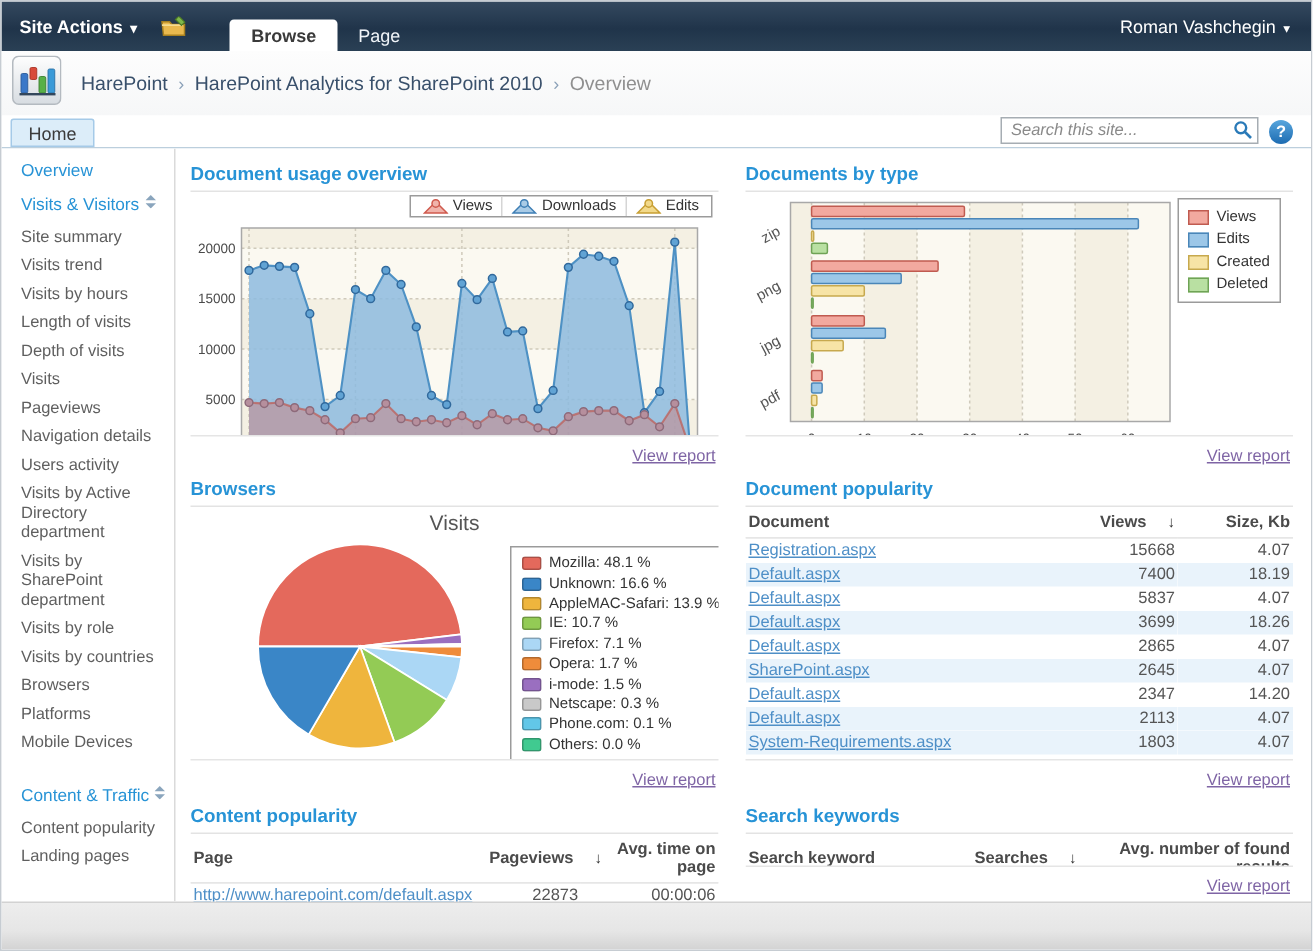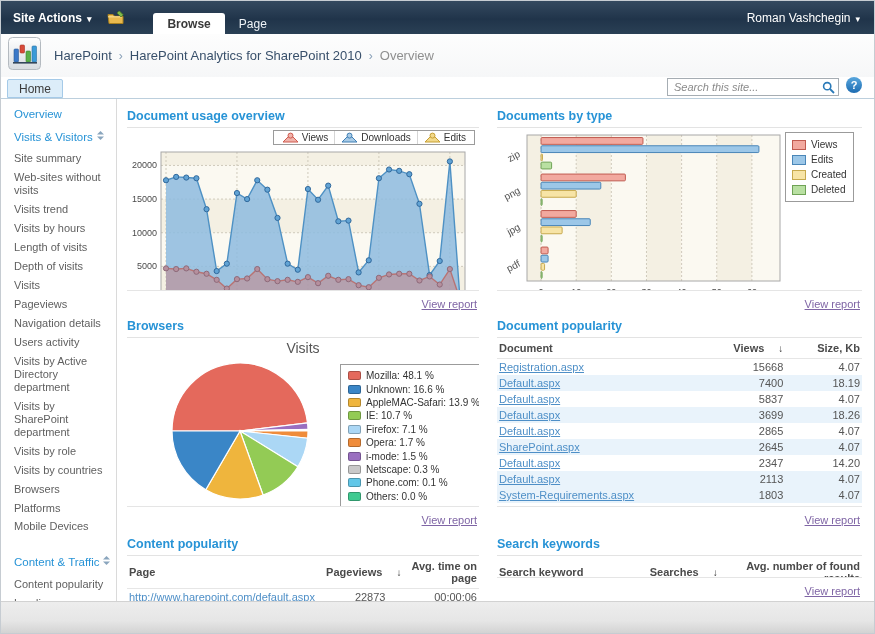--- a/index.html
+++ b/index.html
@@ -22,21 +22,21 @@
   .rtab.active { background:#fff; color:#3a3a3a; border-radius:3px 3px 0 0; margin-left:22px; font-weight:bold; }
   .user-menu { margin-left:auto; display:flex; align-items:center; gap:5px; padding-right:14px; cursor:pointer; }
   
   .header { height:43px; display:flex; align-items:center; gap:13px; padding-left:7px; background:linear-gradient(#fdfdfd,#f6f7f8); }
   .breadcrumb { font-size:13px; color:#39506b; display:flex; align-items:center; }
   .breadcrumb .sep { color:#8aa0b8; padding:0 7px; font-size:12px; }
   .breadcrumb .current { color:#8f8f8f; }
   
   .navrow { height:22px; display:flex; align-items:flex-end; border-bottom:1px solid #bccfdd; padding:0 12px 0 6px; background:#fff; }
   .home-tab { background:#dcedf9; border:1px solid #a5cae8; border-radius:2px 2px 0 0; padding:2px 11px 1px; font-size:12px; color:#3b3b3b; cursor:pointer; }
-  .nav-right { margin-left:auto; display:flex; align-items:flex-start; gap:7px; padding-bottom:2px; }
+  .nav-right { margin-left:auto; display:flex; align-items:flex-end; gap:7px; padding-bottom:2px; }
   .searchbox { position:relative; }
   .searchbox input { width:172px; height:18px; border:1px solid #a6adb3; font-size:11px; padding:0 20px 0 6px; color:#444; font-family:"Liberation Sans",sans-serif; }
   .searchbox input::placeholder { color:#8a8a8a; font-style:italic; }
   .search-ic { position:absolute; right:4px; top:3px; }
   .help-ic { width:16px; height:16px; border-radius:50%; background:linear-gradient(#58a6dd,#1d6cb2); color:#fff;
     font-size:11px; font-weight:bold; display:flex; align-items:center; justify-content:center; cursor:pointer; }
   
   .main { display:flex; height:502px; overflow:hidden; background:#fff; }
   .sidebar { width:116px; flex:none; border-right:1px solid #dadada; padding:9px 4px 0 13px; overflow:hidden; }
   .sb-item { font-size:11px; line-height:1.18; margin-bottom:6px; color:#5f5f5f; cursor:pointer; }
@@ -146,21 +146,20 @@
   </div>
 
   <div class="main">
     <nav class="sidebar" id="sidebar">
         <div class="sb-item hdr"><span>Overview</span></div>
         <div class="sb-item hdr"><span>Visits &amp; Visitors</span><span class="collapse-ic"><svg width="7" height="9" viewBox="0 0 7 9">
               <path d="M3.5,0 L7,3.5 H0 Z" fill="#8aa5bd"></path>
               <path d="M3.5,9 L0,5.5 H7 Z" fill="#8aa5bd"></path>
             </svg></span></div>
         <div class="sb-item"><span>Site summary</span></div>
-        <div class="sb-item"><span>Web-sites without visits</span></div>
         <div class="sb-item"><span>Visits trend</span></div>
         <div class="sb-item"><span>Visits by hours</span></div>
         <div class="sb-item"><span>Length of visits</span></div>
         <div class="sb-item"><span>Depth of visits</span></div>
         <div class="sb-item"><span>Visits</span></div>
         <div class="sb-item"><span>Pageviews</span></div>
         <div class="sb-item"><span>Navigation details</span></div>
         <div class="sb-item"><span>Users activity</span></div>
         <div class="sb-item"><span>Visits by Active Directory department</span></div>
         <div class="sb-item"><span>Visits by SharePoint department</span></div>

